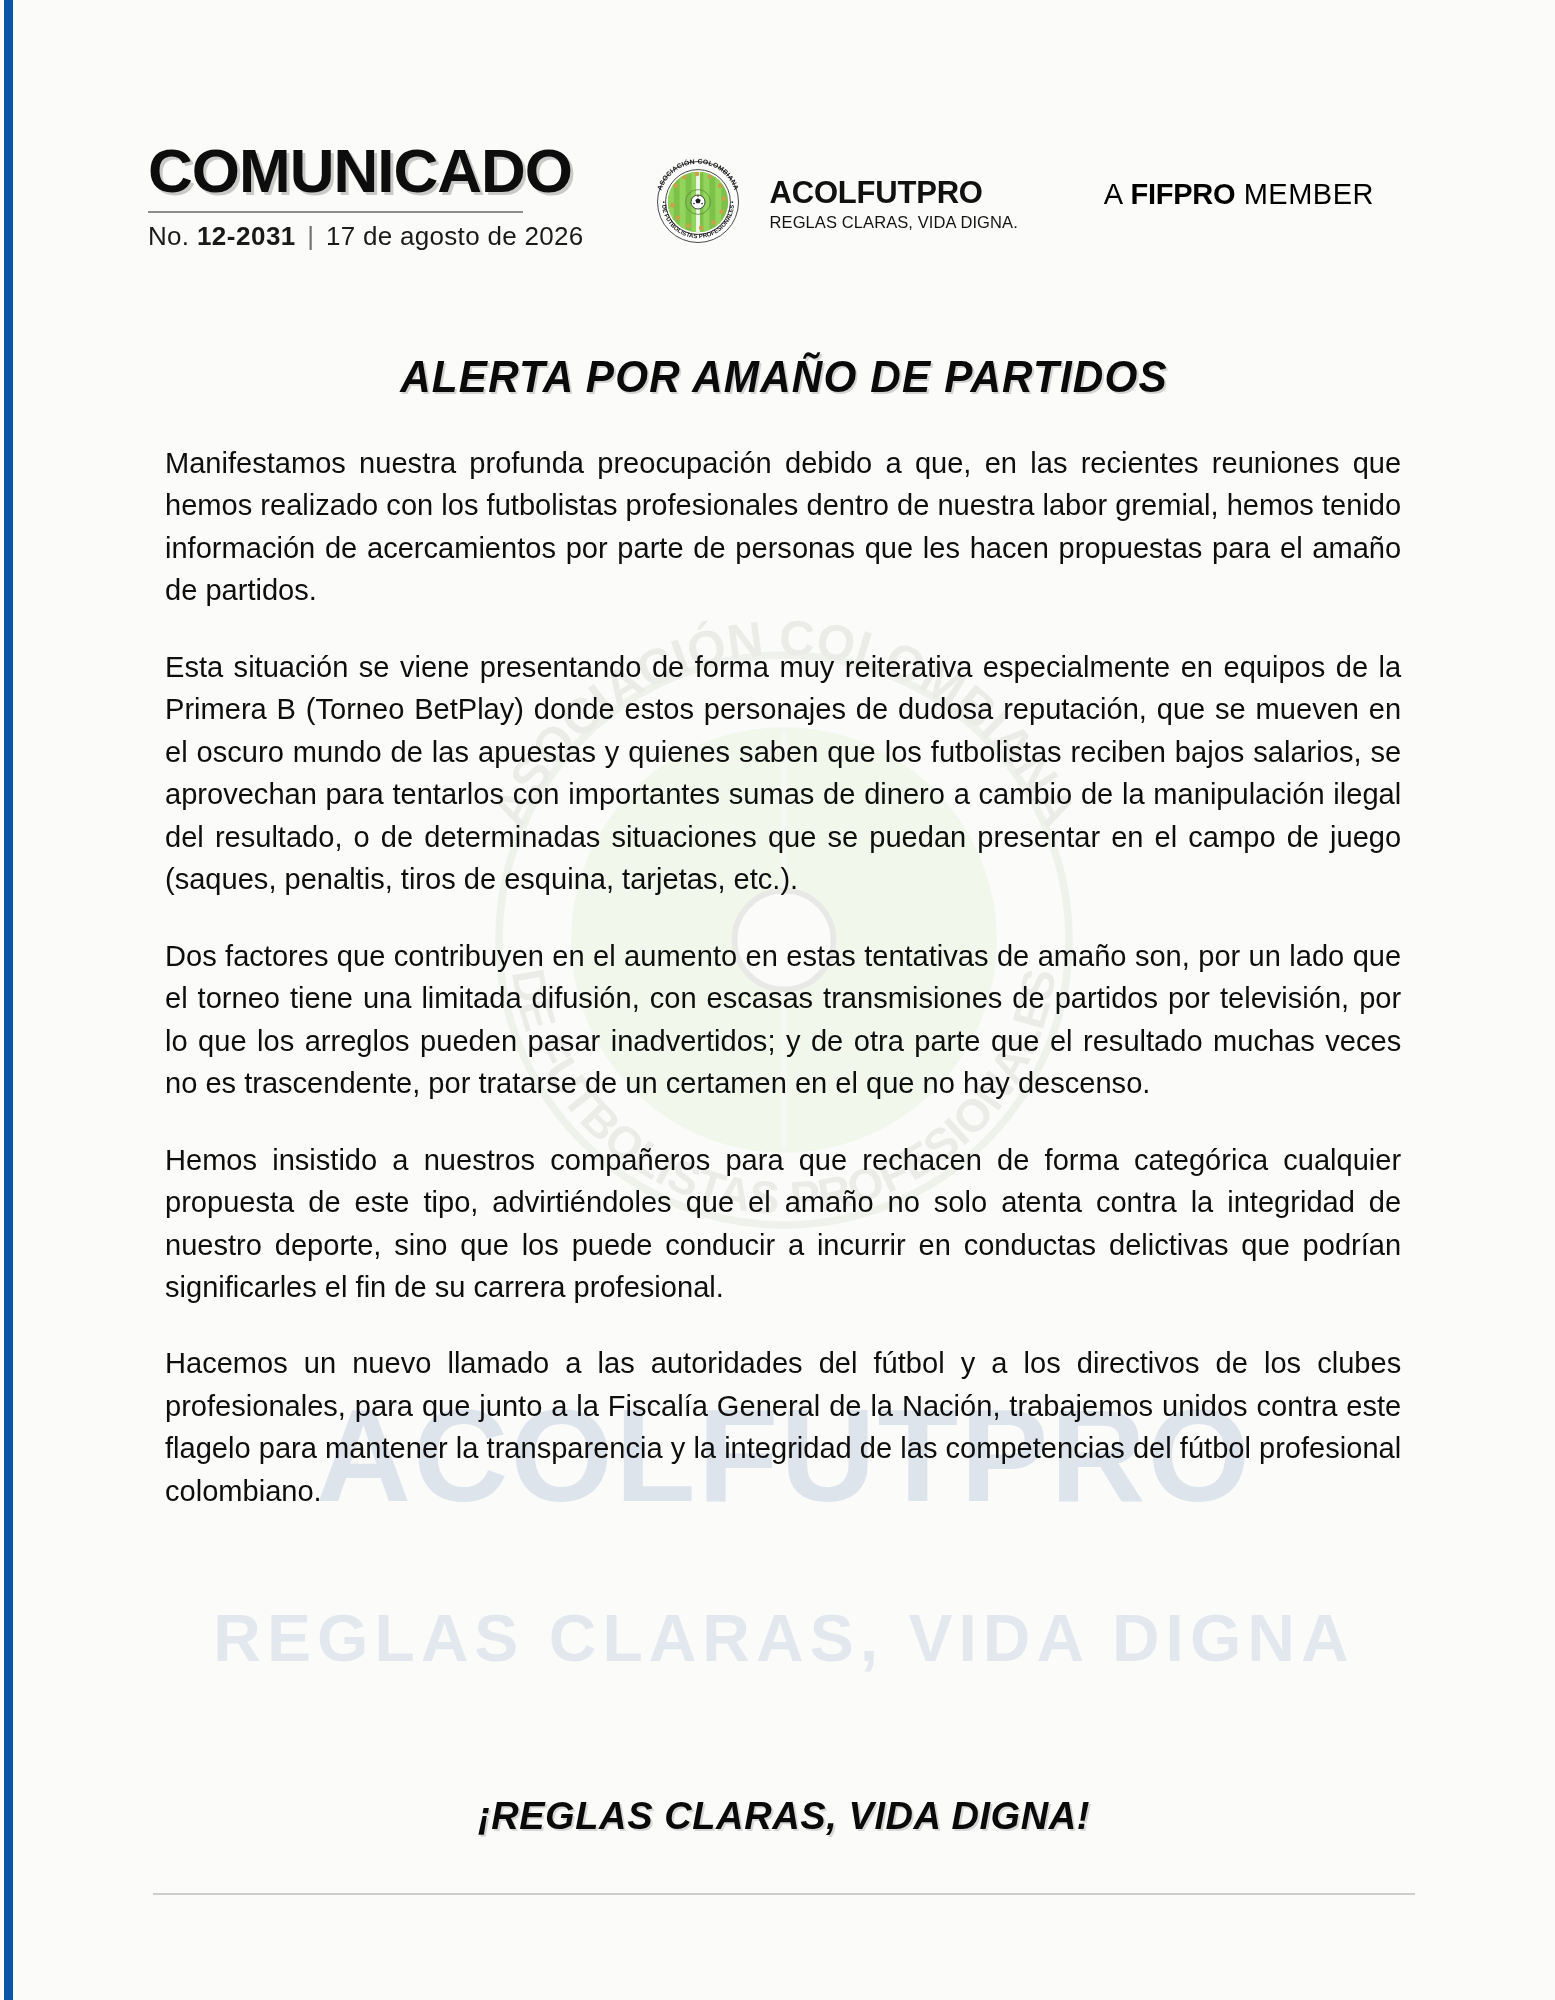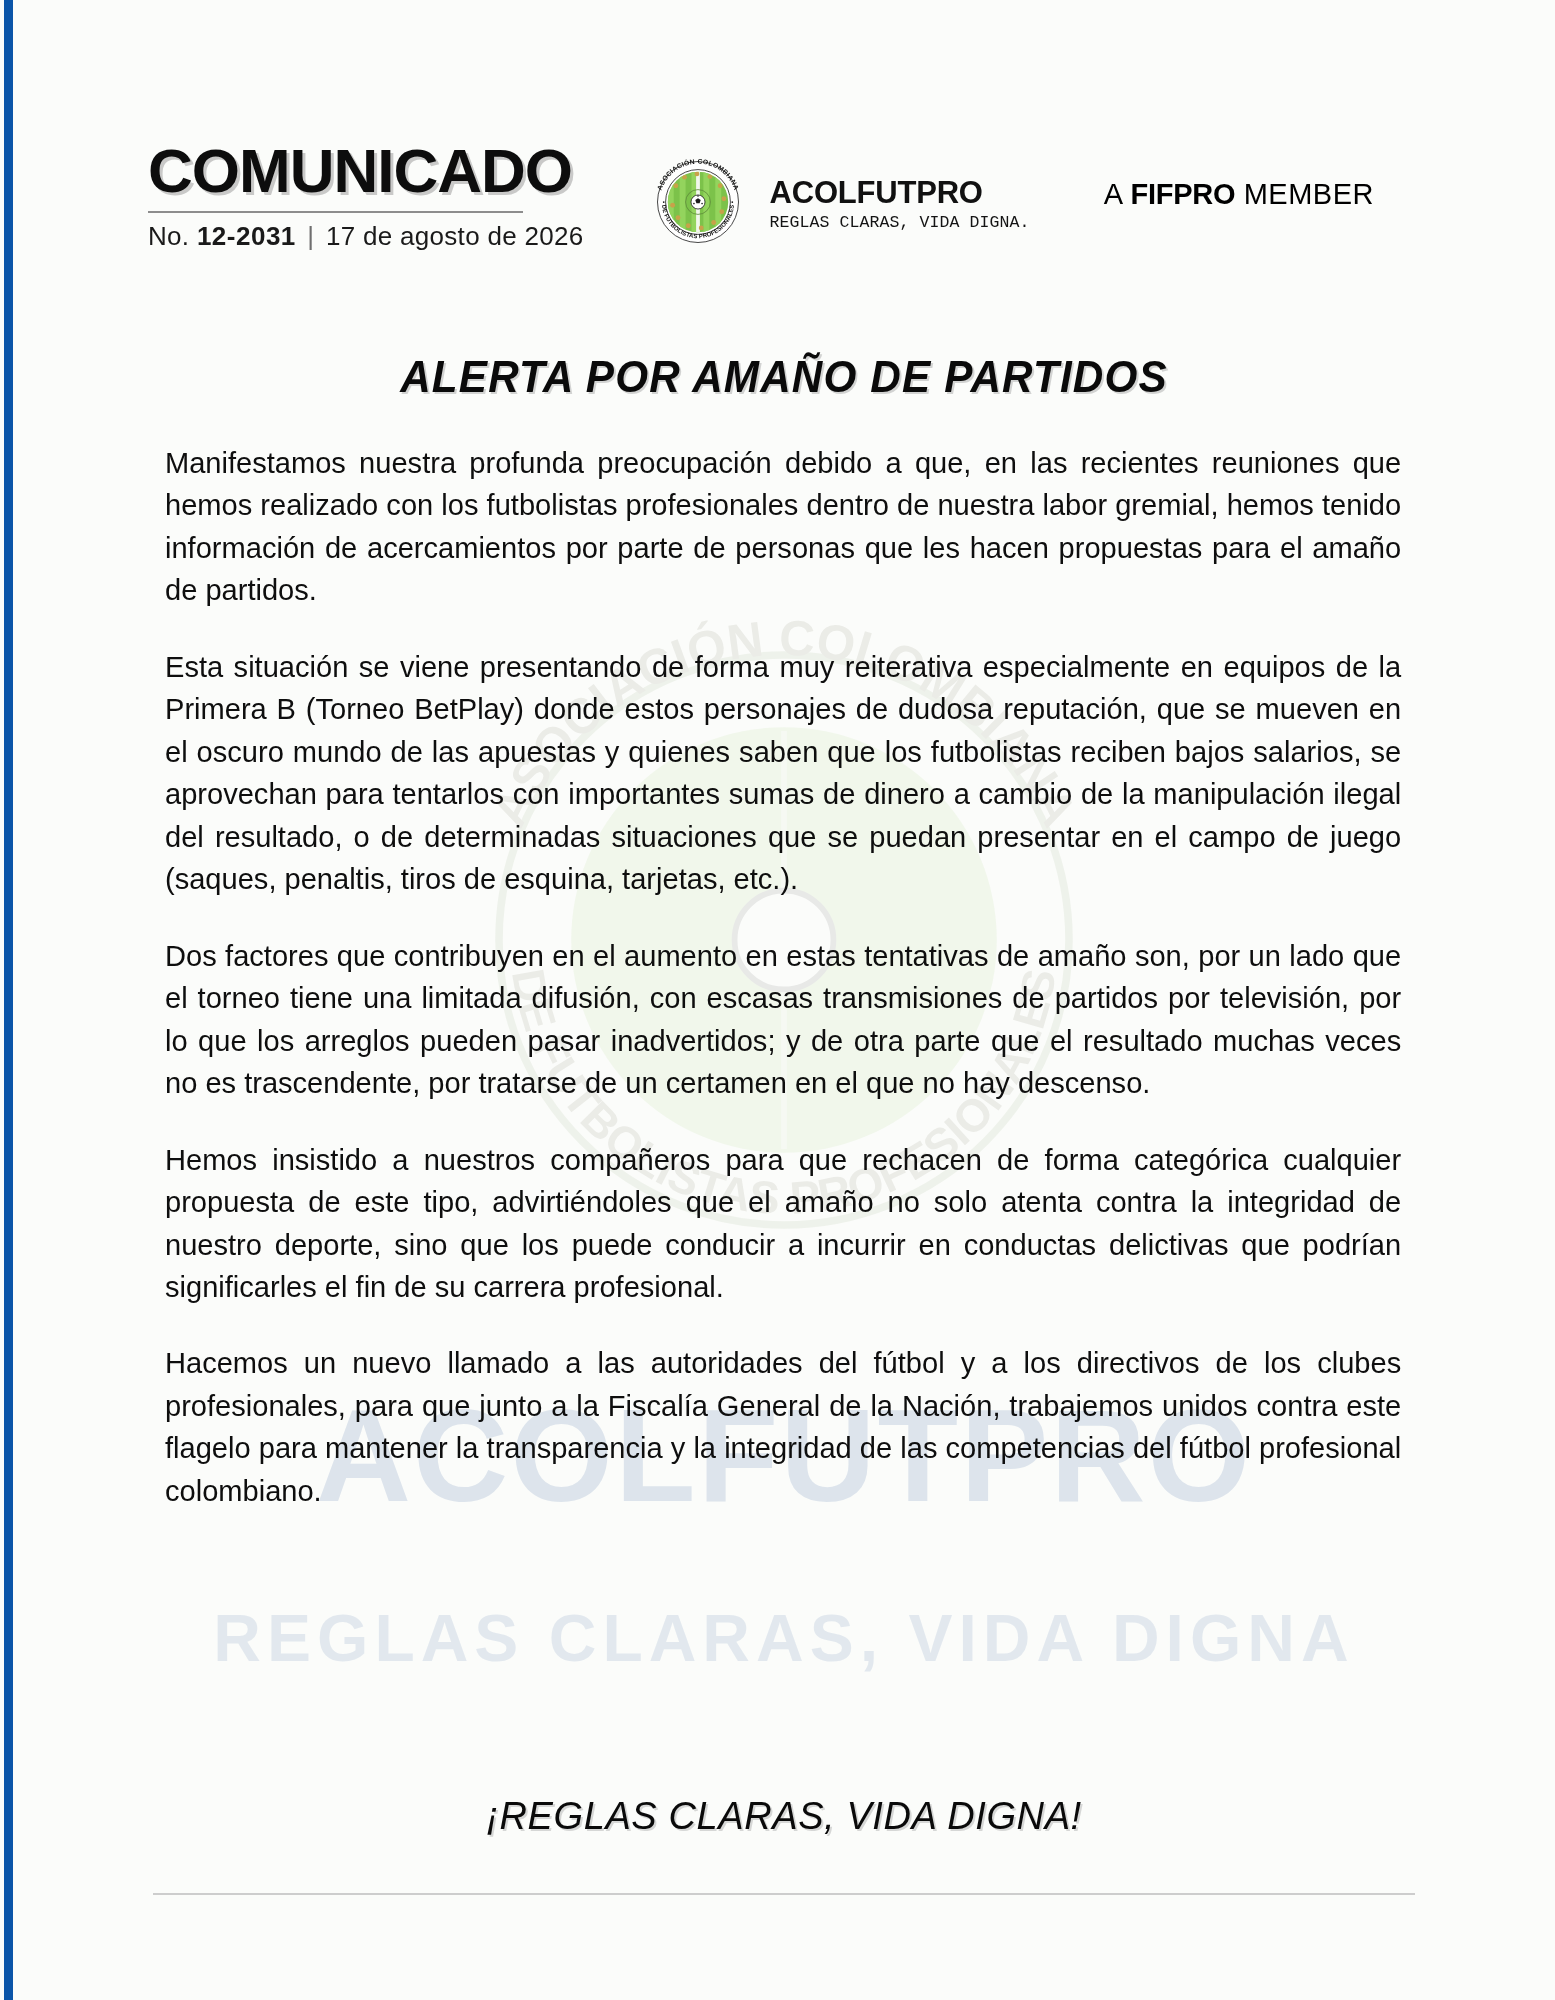--- a/index.html
+++ b/index.html
@@ -137,21 +137,21 @@
   }
   .brand-name {
     font-family: "Liberation Sans", sans-serif;
     font-weight: bold;
     font-size: 31px;
     letter-spacing: -0.2px;
     color: #111111;
     line-height: 1;
   }
   .brand-tag {
-    font-family: Liberation Mono, monospace;
+    font-family: Liberation Sans, sans-serif;
     font-size: 16.5px;
     letter-spacing: 0.1px;
     color: #141414;
     margin-top: 5px;
     text-align: center;
   }
   .fifpro {
     margin-left: auto;
     padding-top: 38px;
     padding-right: 140px;
@@ -203,21 +203,21 @@
 
   
   .footer-slogan {
     position: absolute;
     z-index: 2;
     left: 0;
     right: 0;
     top: 1795px;
     text-align: center;
     font-family: "Liberation Sans Narrow", "Liberation Sans", sans-serif;
-    font-weight: normal;
+    font-weight: bold;
     font-style: italic;
     font-size: 38px;
     letter-spacing: 0.6px;
     color: #0a0a0a;
     text-shadow: 2px 2px 0 rgba(160,160,160,0.40);
   }
   .footer-rule {
     position: absolute;
     z-index: 2;
     left: 140px;

